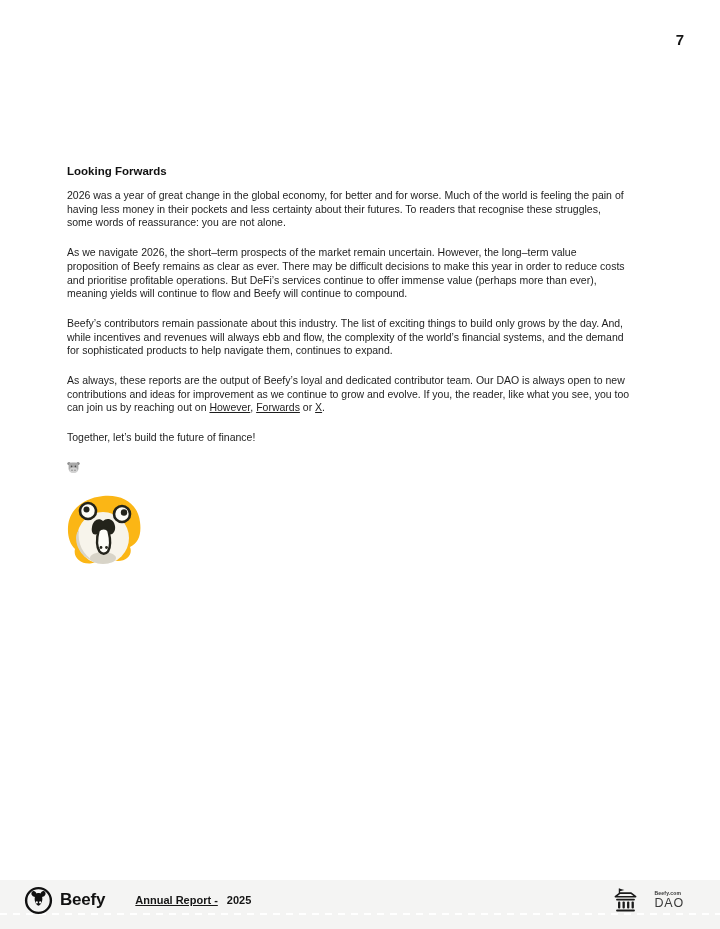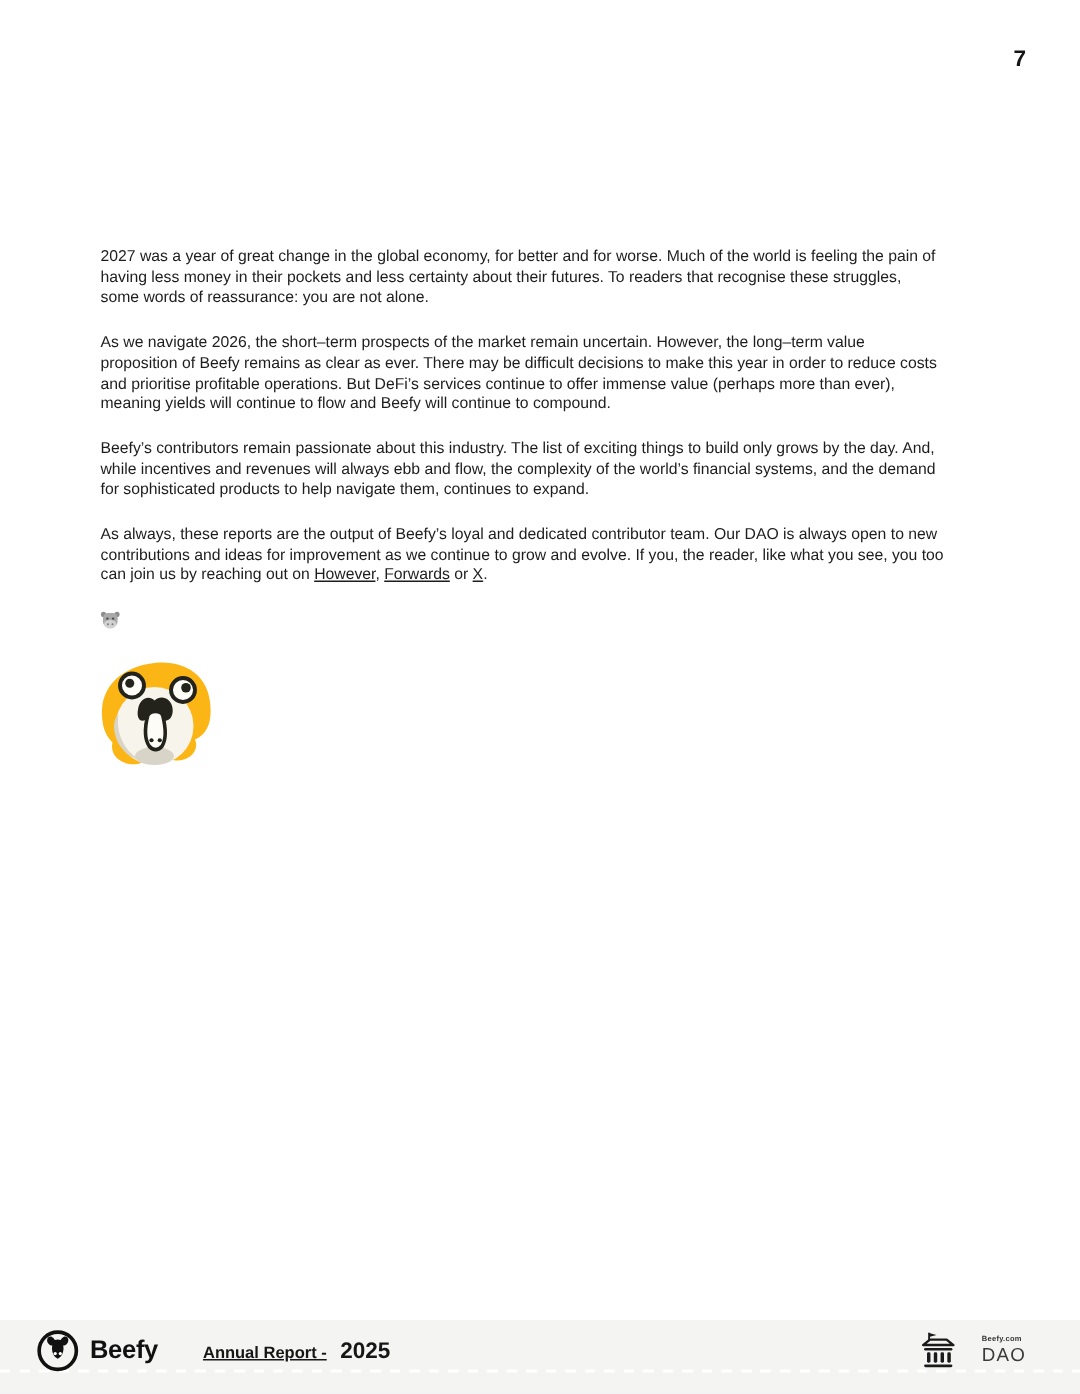--- a/index.html
+++ b/index.html
@@ -48,52 +48,54 @@
     background:repeating-linear-gradient(90deg, #ffffff 0 7px, rgba(255,255,255,0) 7px 13px);
   }
   .footer-inner {
     position:absolute; left:24px; right:36px; top:5px; height:30px;
     display:flex; align-items:center;
   }
   .brand-group { display:flex; align-items:center; gap:7px; }
   .brand-name { font-size:17px; font-weight:bold; color:#111; letter-spacing:-0.2px; }
   .report-group { display:flex; align-items:baseline; margin-left:30px; }
   .report-label { font-size:11px; font-weight:bold; color:#161616;text-decoration:underline; }
-  .report-year { font-size:15px; font-weight:bold; color:#161616; margin-left:9px; }
+  .report-year { font-size:11px; font-weight:bold; color:#161616; margin-left:9px; }
   .footer-right { margin-left:auto; display:flex; align-items:center; gap:17px; }
   .dao-text { display:flex; flex-direction:column; line-height:1; }
   .dao-site { font-size:5px; font-weight:bold; color:#333; letter-spacing:.2px; }
   .dao-label { font-size:12.5px; color:#3a3a3a; letter-spacing:.8px; margin-top:1px; }
   svg { display:block; }
 </style>
 </head>
 <body>
 
 <div class="page">
 
   <div class="page-number">7</div>
 
 
   <div class="content">
+    <h3>Looking Forwards</h3>
 
-    <p>2027 was a year of great change in the global economy, for better and for worse. Much of the world is feeling the pain of
+    <p>2026 was a year of great change in the global economy, for better and for worse. Much of the world is feeling the pain of
 having less money in their pockets and less certainty about their futures. To readers that recognise these struggles,
 some words of reassurance: you are not alone.</p>
     <p>As we navigate 2026, the short–term prospects of the market remain uncertain. However, the long–term value
 proposition of Beefy remains as clear as ever. There may be difficult decisions to make this year in order to reduce costs
 and prioritise profitable operations. But DeFi’s services continue to offer immense value (perhaps more than ever),
 meaning yields will continue to flow and Beefy will continue to compound.</p>
     <p>Beefy’s contributors remain passionate about this industry. The list of exciting things to build only grows by the day. And,
 while incentives and revenues will always ebb and flow, the complexity of the world’s financial systems, and the demand
 for sophisticated products to help navigate them, continues to expand.</p>
 
     <p><span>As always, these reports are the output of Beefy’s loyal and dedicated contributor team. Our DAO is always open to new
 contributions and ideas for improvement as we continue to grow and evolve. If you, the reader, like what you see, you too
 can join us by reaching out on </span><a>However</a><span>, </span><a>Forwards</a><span> or </span><a>X</a><span>.</span></p>
 
+    <p>Together, let’s build the future of finance!</p>
 
     <div class="emoji-row">
       <svg width="13" height="13" viewBox="0 0 13 13" aria-hidden="true">
         <circle cx="2" cy="2.6" r="1.7" fill="#8d8d8d"></circle>
         <circle cx="11" cy="2.6" r="1.7" fill="#8d8d8d"></circle>
         <rect x="1.6" y="1.6" width="9.8" height="9.2" rx="3.4" fill="#a9a9a9"></rect>
         <ellipse cx="6.5" cy="9.2" rx="4.1" ry="2.8" fill="#d2d2d2"></ellipse>
         <circle cx="4.6" cy="5.4" r="0.8" fill="#4a4a4a"></circle>
         <circle cx="8.4" cy="5.4" r="0.8" fill="#4a4a4a"></circle>
         <circle cx="5" cy="9.2" r="0.7" fill="#7c7c7c"></circle>

